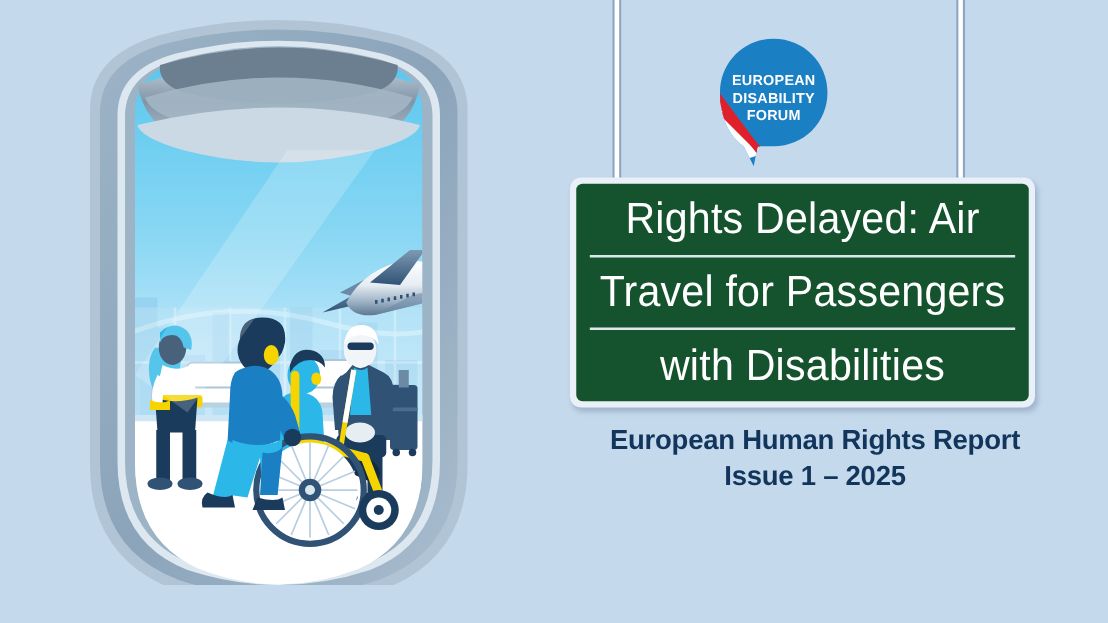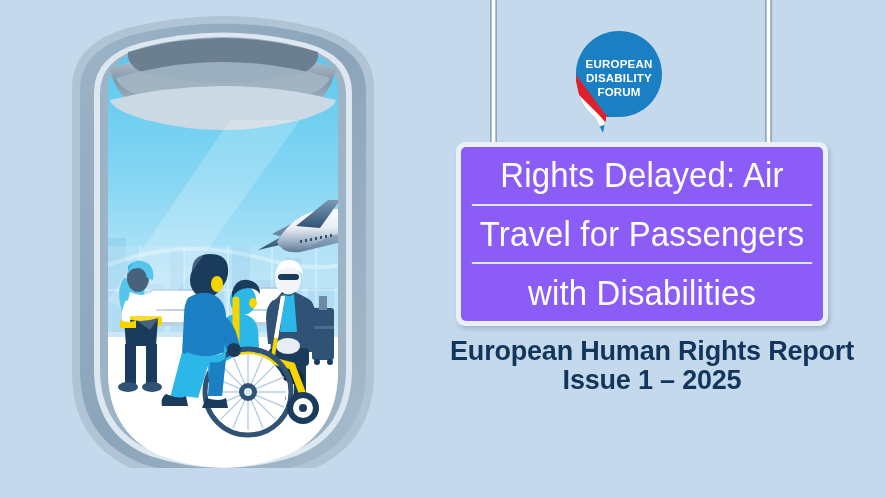--- a/index.html
+++ b/index.html
@@ -72,21 +72,21 @@
     border-radius: 9px;
     background: #e9f0f8;
     box-shadow: 2px 3px 4px rgba(70,95,125,0.28);
     padding: 5px;
     box-sizing: border-box;
   }
   #sign-inner {
     width: 100%;
     height: 100%;
     border-radius: 5px;
-    background: #8b5cf6;
+    background: #14532d;
     display: flex;
     flex-direction: column;
     overflow: hidden;
   }
   .sign-line {
     flex: 1 1 0;
     display: flex;
     align-items: center;
     justify-content: center;
     color: #ffffff;
@@ -104,21 +104,21 @@
   
   #subtitle {
     position: absolute;
     left: 0;
     top: 337px;
     width: 412px;
     text-align: center;
     color: #12355b;
     font-family: "Liberation Sans", sans-serif;
     font-weight: bold;
-    font-size: 27px;
+    font-size: 22px;
     line-height: 29px;
     letter-spacing: -0.2px;
   }
 </style>
 </head>
 <body>
 
 <div id="cover">
 
   <div id="illustration">

